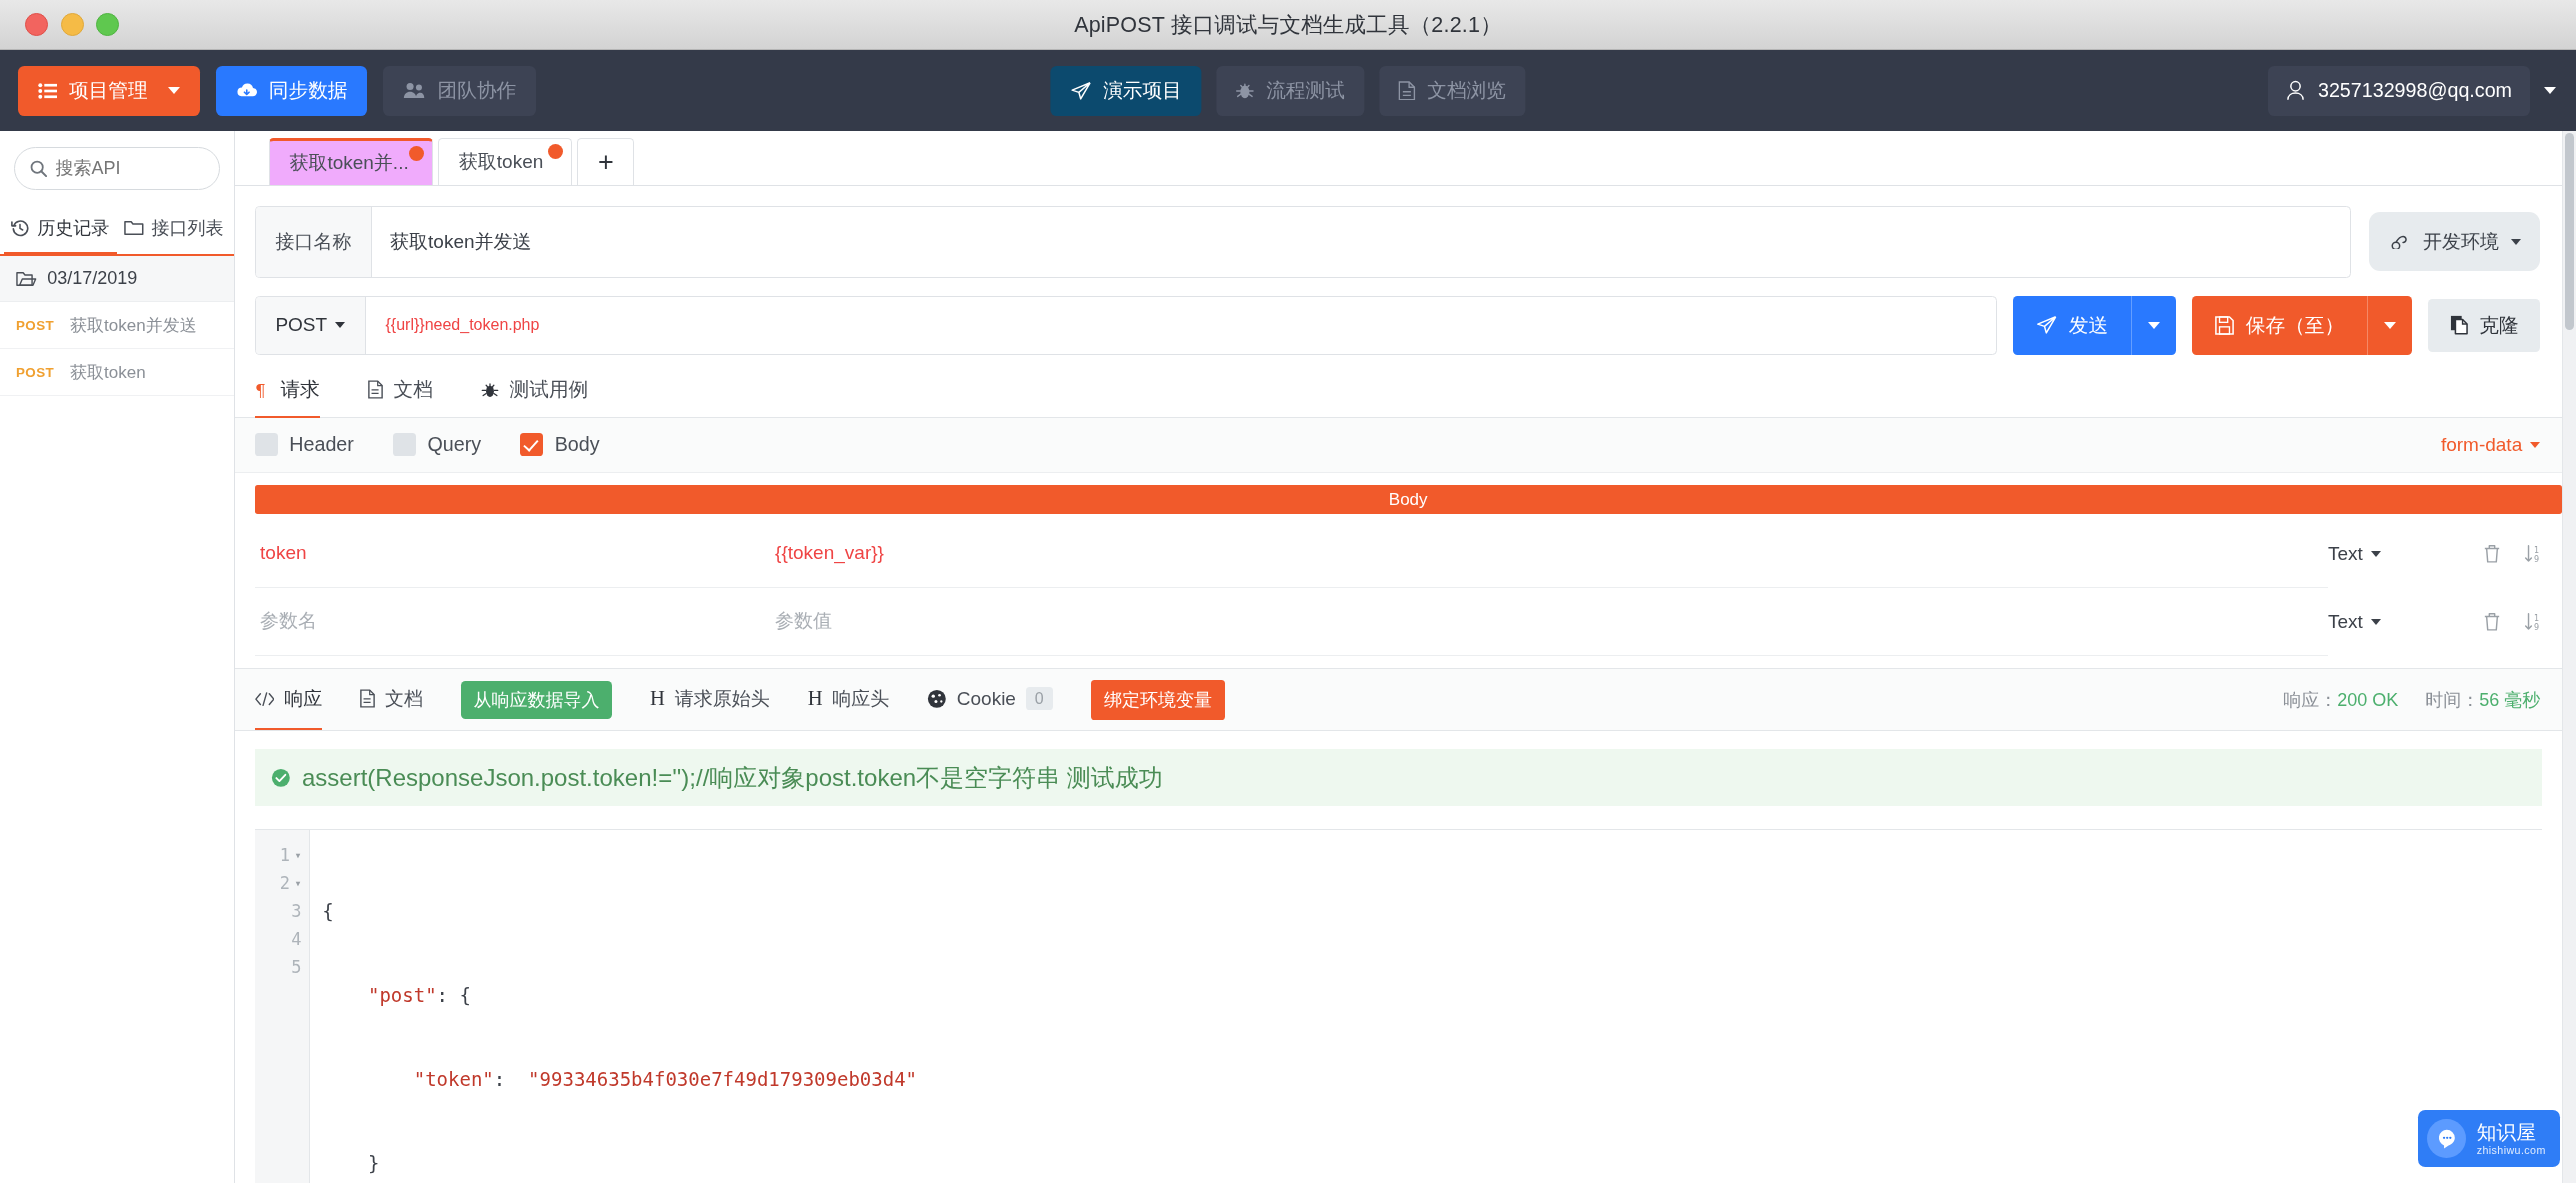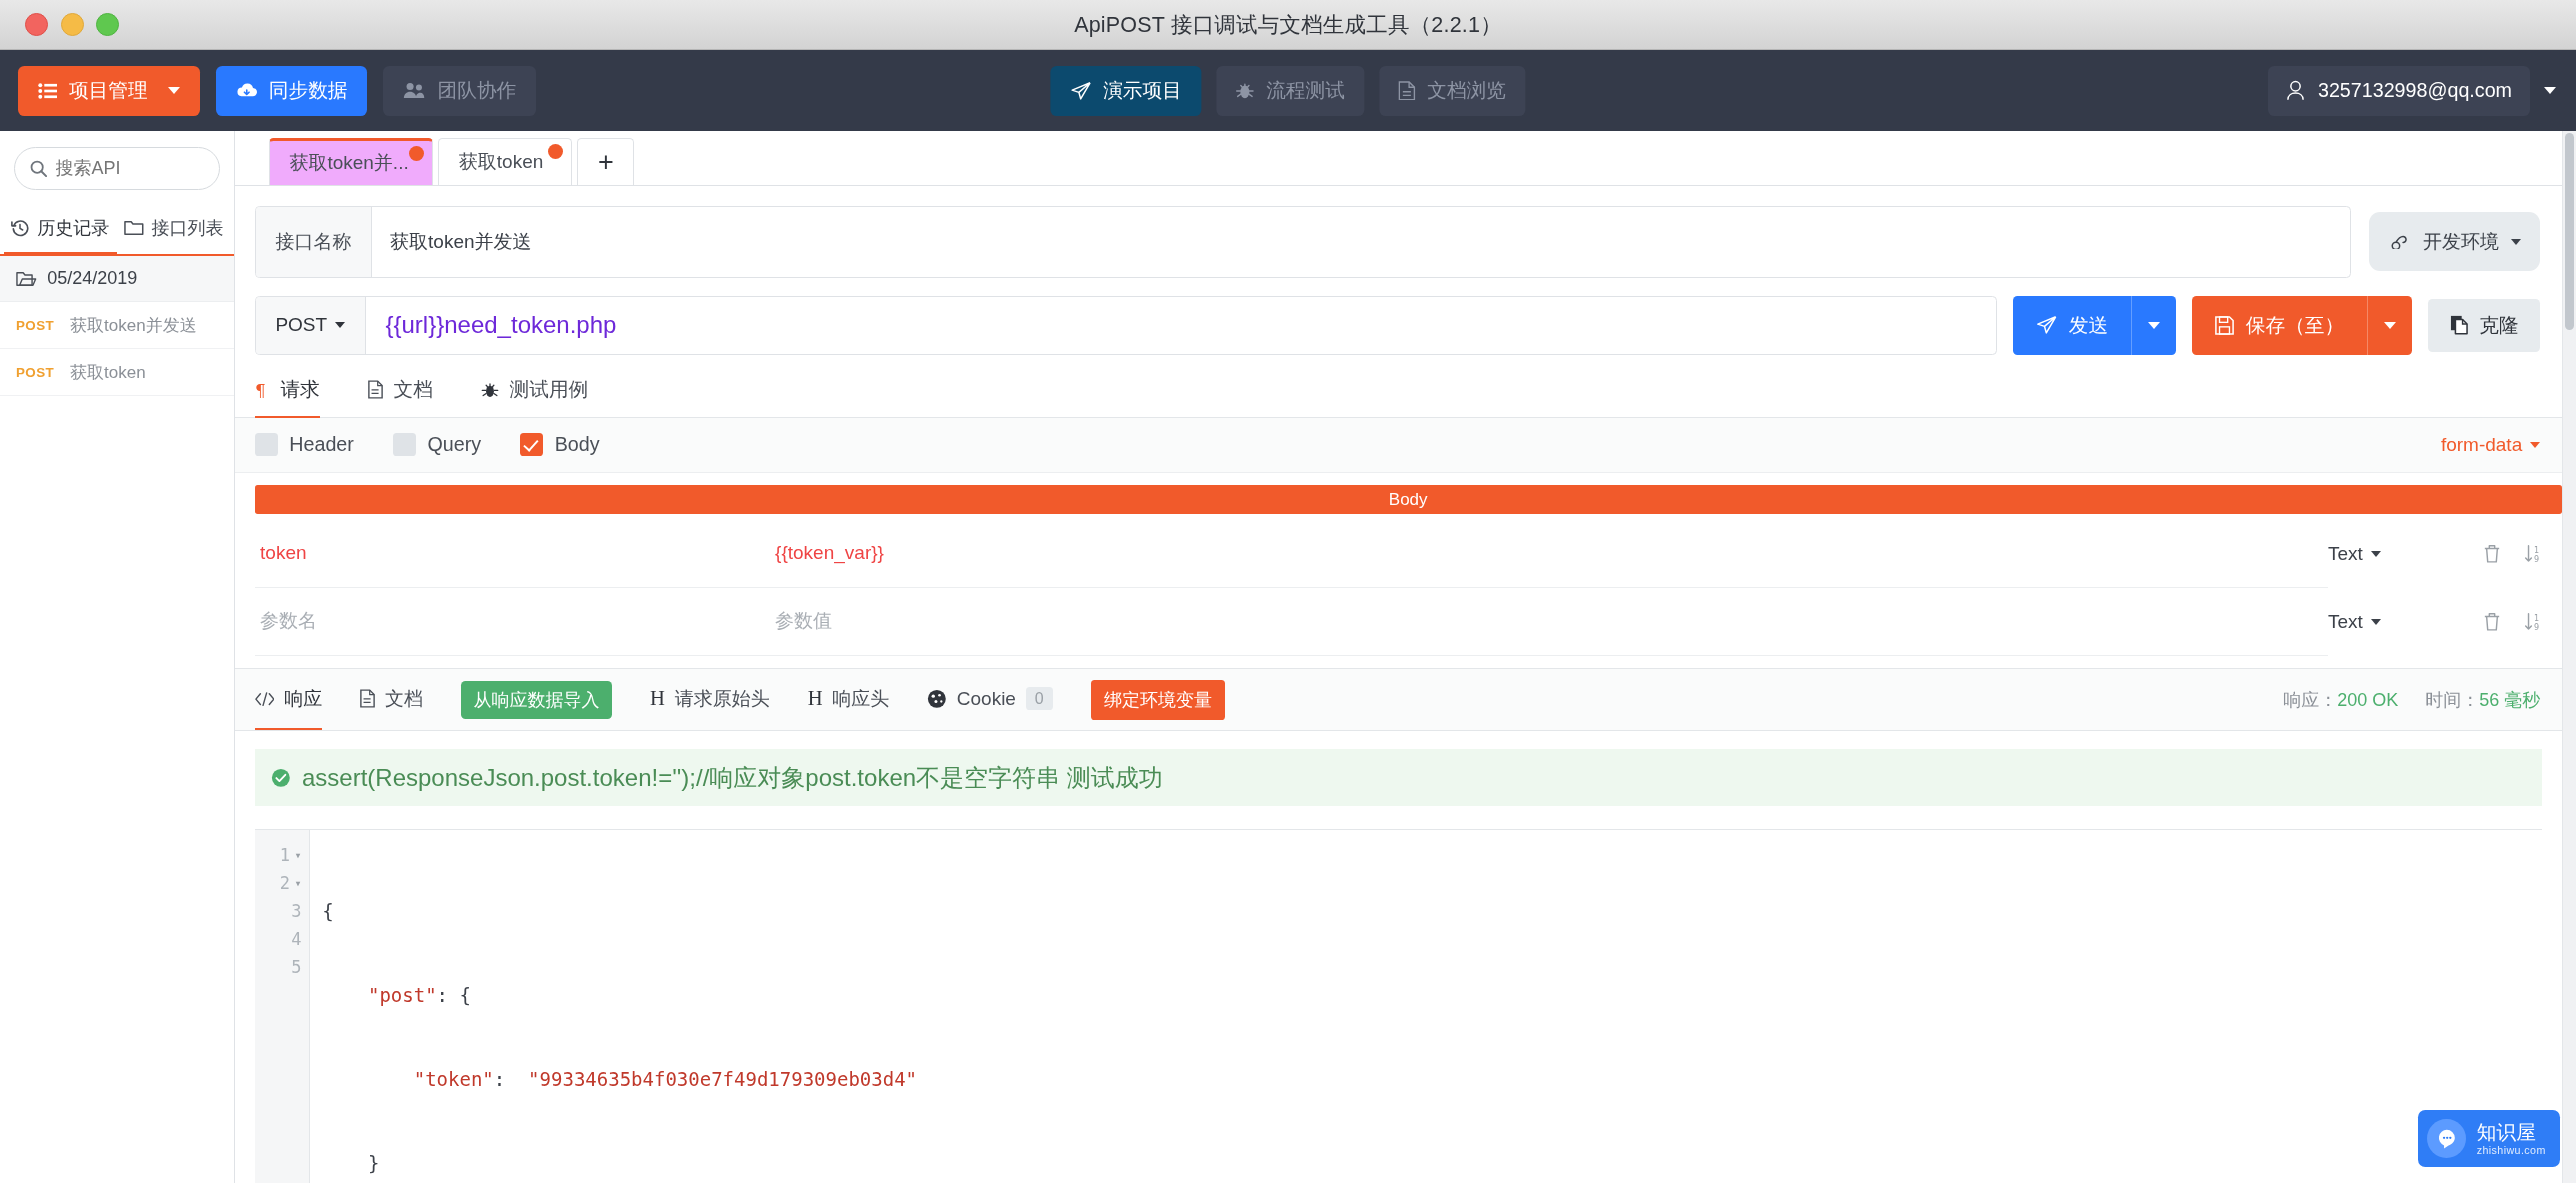--- a/index.html
+++ b/index.html
@@ -142,21 +142,21 @@
   .url-field {
     flex: 1; height: 59px; border: 0.9px solid #dfe2e6; border-radius: 4.5px;
     display: flex; align-items: stretch; overflow: hidden;
   }
   .method-box {
     background: #f7f8f9; border-right: 0.9px solid #dfe2e6;
     display: flex; align-items: center; gap: 8px; padding: 0 19.7px;
     font-size: 19px; color: #30343b; cursor: pointer;
   }
   .caret-sm { width: 0; height: 0; border-left: 5.4px solid transparent; border-right: 5.4px solid transparent; border-top: 6.3px solid currentColor; }
-  .url-value { display: flex; align-items: center; padding: 0 19.7px; font-size: 24px; color: #6d28d9; }
+  .url-value { display: flex; align-items: center; padding: 0 19.7px; font-size: 16px; color: #ef4444; }
 
   .split-btn { display: flex; height: 59px; border-radius: 4.5px; overflow: hidden; cursor: pointer; }
   .split-main { display: flex; align-items: center; gap: 11.6px; padding: 0 23px; font-size: 19.7px; color: #fff; }
   .split-arrow { display: flex; align-items: center; padding: 0 16px; }
   .split-btn.blue .split-main { background: #2979ff; }
   .split-btn.blue .split-arrow { background: #2979ff; border-left: 0.9px solid rgba(255,255,255,.28); }
   .split-btn.orange .split-main { background: #f15a2b; }
   .split-btn.orange .split-arrow { background: #f15a2b; border-left: 0.9px solid rgba(255,255,255,.28); }
   .clone-btn {
     height: 53px; background: #e7ebee; border-radius: 4.5px;
@@ -386,21 +386,21 @@
       </div>
     </div>
 
     <div class="folder-row">
       <span>
         <svg class="icon-svg" width="20.6" height="16" viewBox="0 0 23 18">
           <path d="M1 16V2h7l2 2.5h8V16z" fill="none" stroke="#4a4f57" stroke-width="1.6" stroke-linejoin="round"></path>
           <path d="M4 16l3-7h15l-3 7z" fill="none" stroke="#4a4f57" stroke-width="1.6" stroke-linejoin="round"></path>
         </svg>
       </span>
-      <span>05/24/2019</span>
+      <span>03/17/2019</span>
     </div>
 
     <div class="api-row">
       <span class="method-tag">POST</span>
       <span>获取token并发送</span>
     </div>
     <div class="api-row">
       <span class="method-tag">POST</span>
       <span>获取token</span>
     </div>

